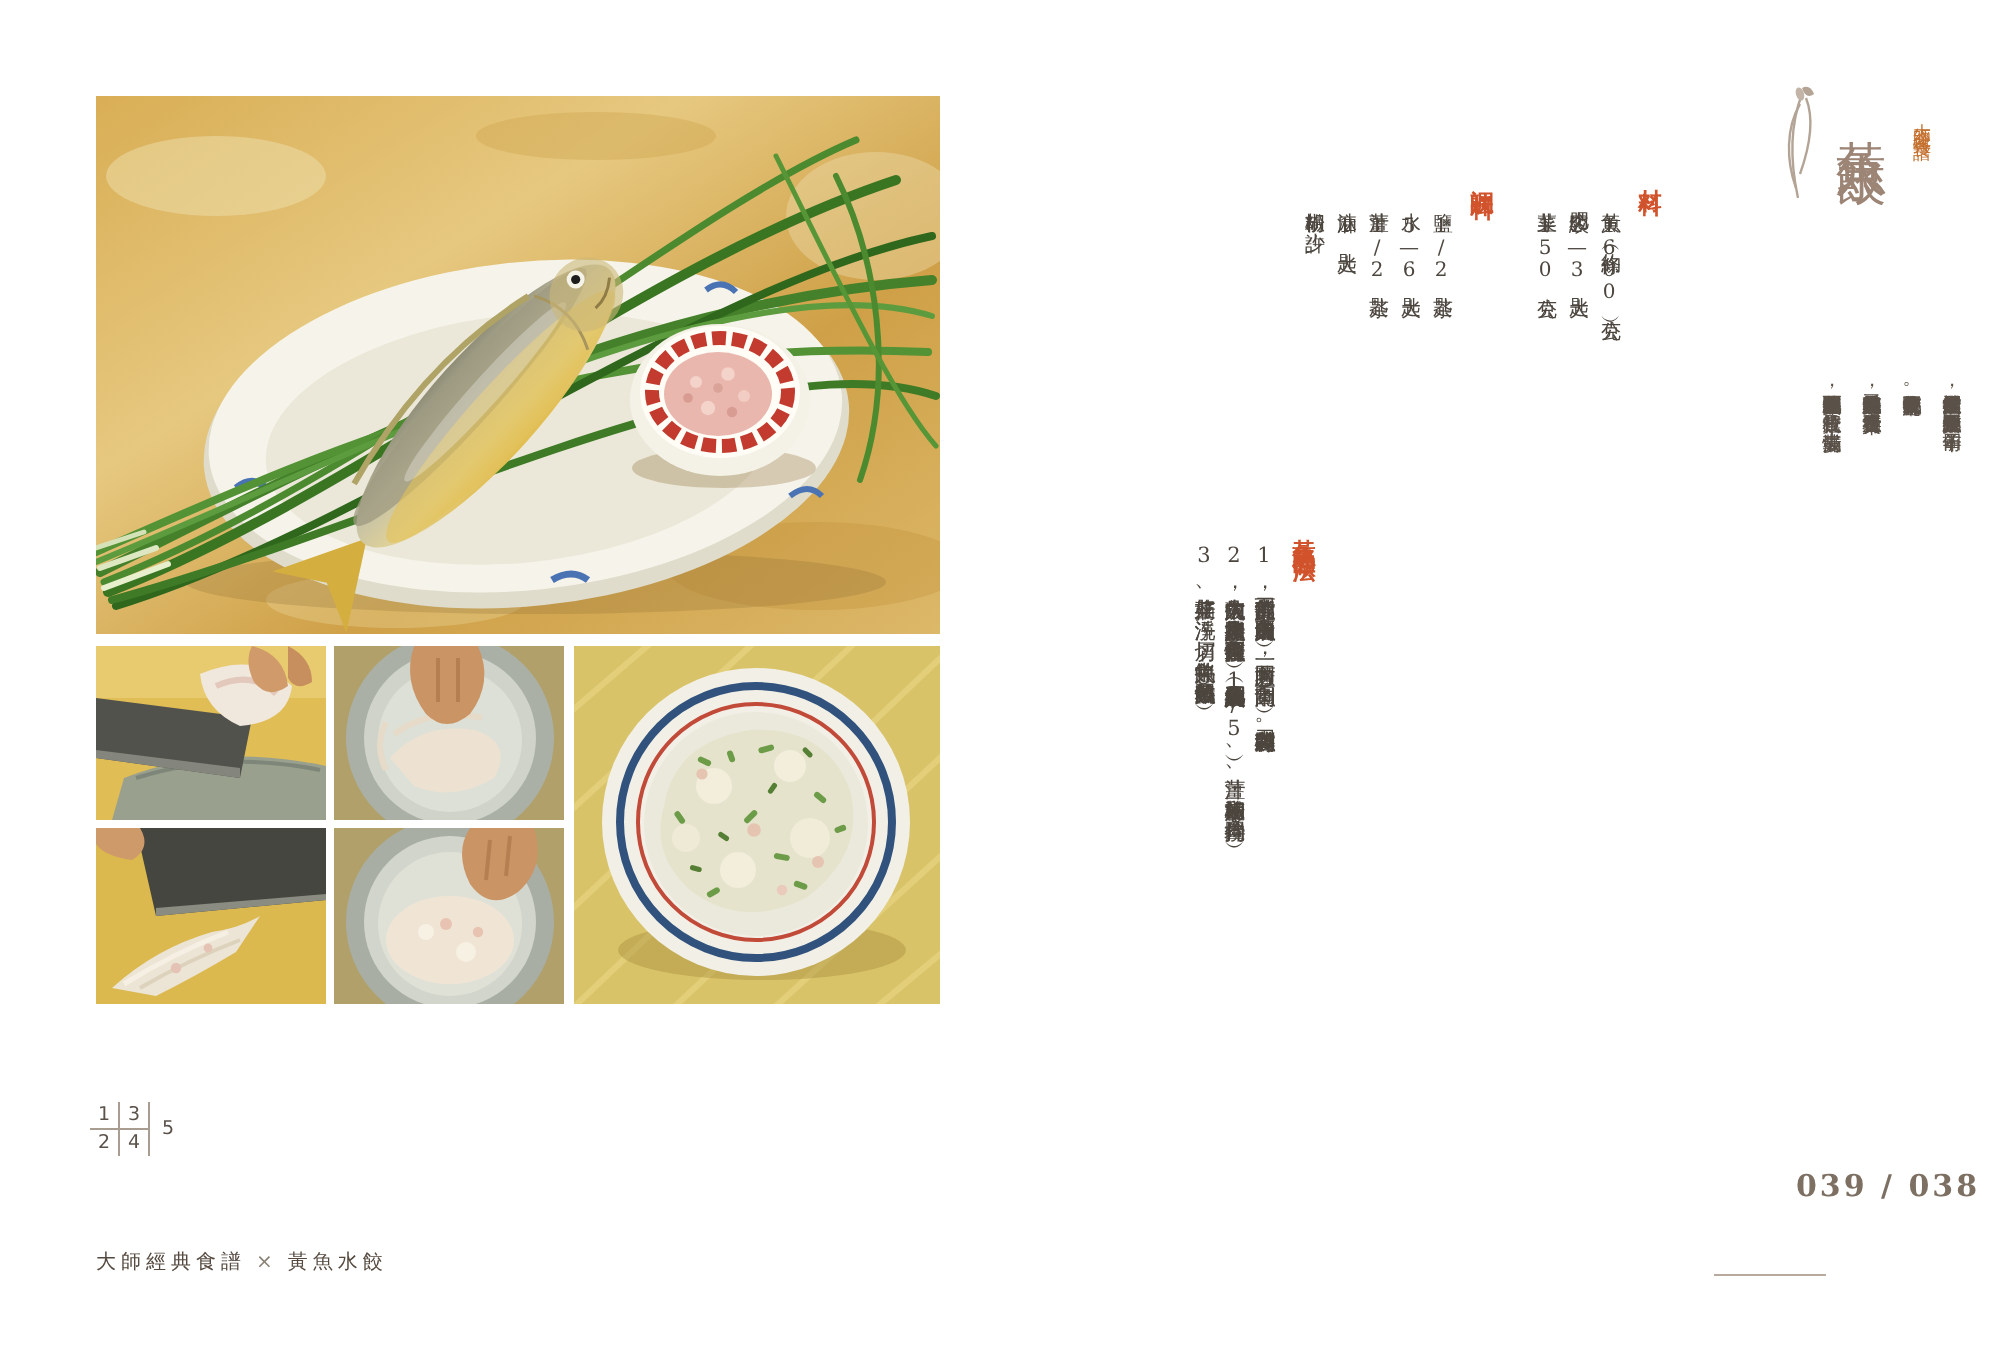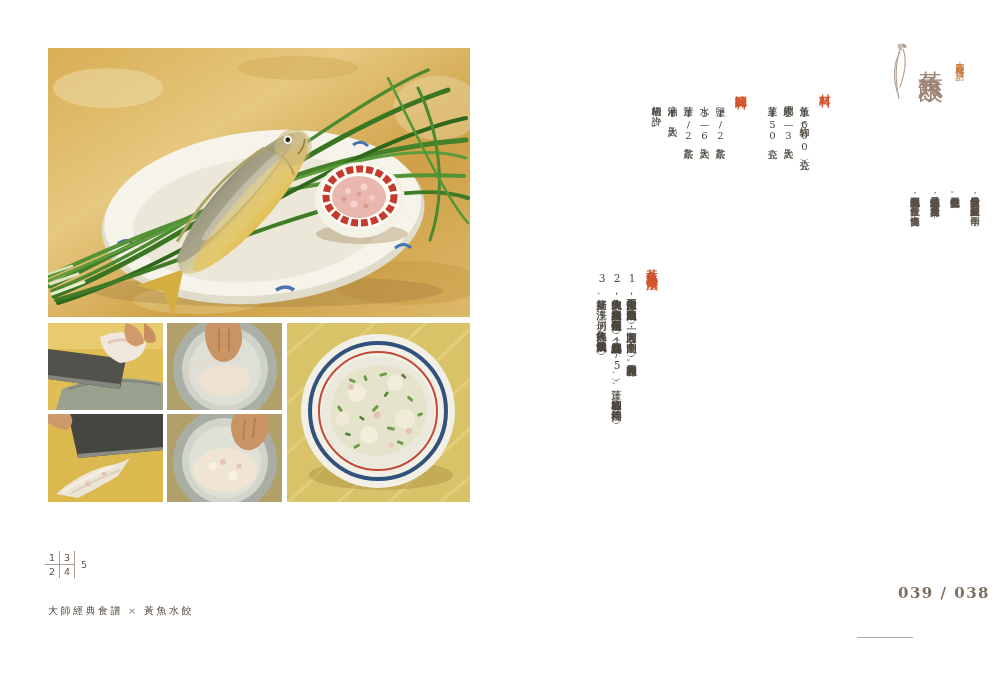--- a/index.html
+++ b/index.html
@@ -18,21 +18,21 @@
   .sec-h{color:#d1532c;font-size:11.5px;letter-spacing:2px;line-height:18px;font-weight:bold;margin:0 3px 0 4px;}
   .sec-items p{margin:0;color:#4c463f;}
   .mat{left:764px;top:85px;height:168px;}
   .sea{left:648px;top:85px;height:168px;}
   .mat .sec-items p,.sea .sec-items p{line-height:16px;font-size:10px;padding-top:13px;}
   .method{left:594px;top:260px;height:182px;}
   .method .sec-items p{line-height:15px;font-size:10.5px;padding-top:12px;}
   .step-num{margin-bottom:7px;}
 
   
-  .footer-left{left:48px;top:604px;font-size:10px;letter-spacing:2.5px;color:#55493f;}
+  .footer-left{left:48px;top:624px;font-size:10px;letter-spacing:2.5px;color:#55493f;}
   .footer-left .sep{color:#8a7f73;margin:0 5px;}
   .page-num{left:898px;top:584px;font-size:15px;letter-spacing:1.5px;color:#7d6f62;font-weight:bold;}
   .page-rule{left:857px;top:637px;width:56px;height:1px;background:#b8ab9e;}
 
   
   .fig-index{left:45px;top:551px;display:flex;align-items:center;gap:6px;
              font-family:"DejaVu Sans","Liberation Sans",sans-serif;font-size:9.5px;color:#5a524a;}
   .fi-grid{display:grid;grid-template-columns:15px 15px;}
   .fi-grid span{text-align:center;padding:1px 0;}
   .fi-grid span:nth-child(1){border-right:1px solid #a99d92;border-bottom:1px solid #a99d92;}

